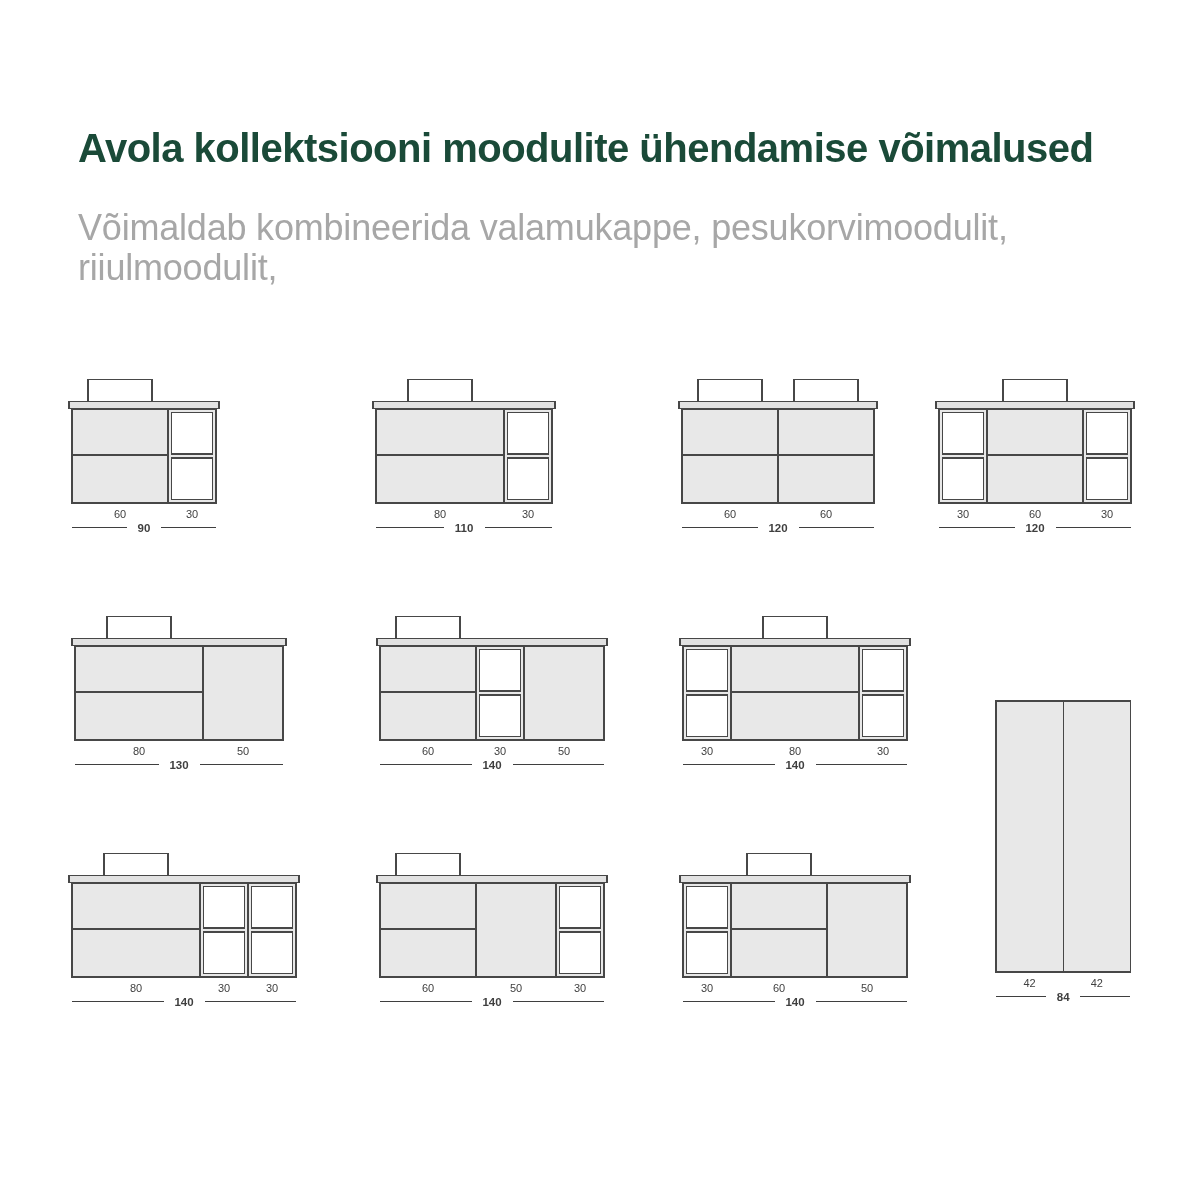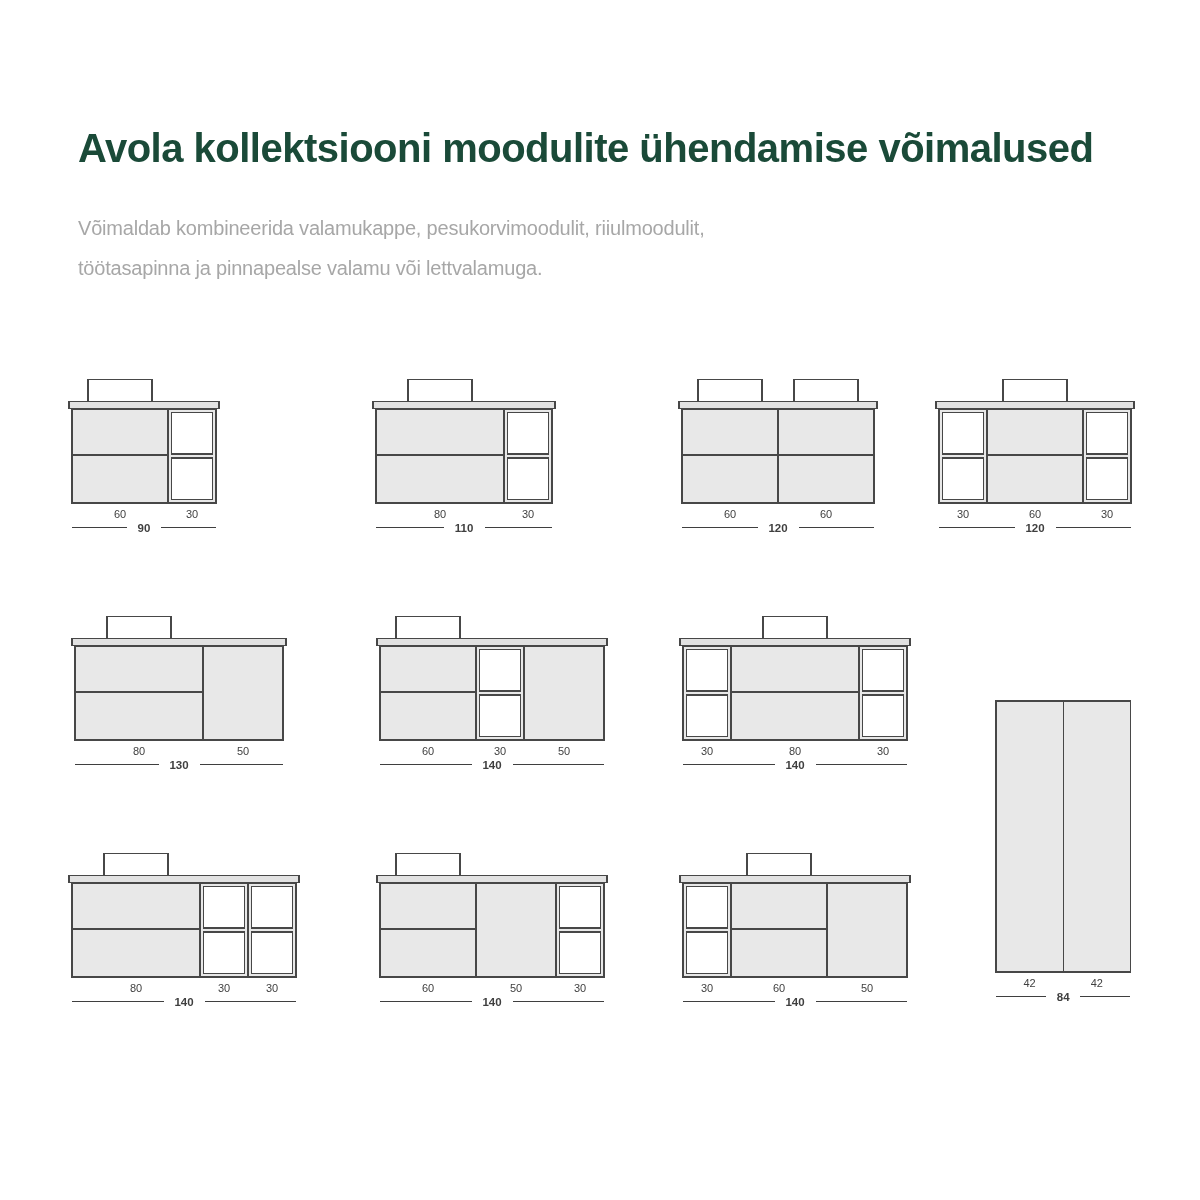--- a/index.html
+++ b/index.html
@@ -14,36 +14,35 @@
     position:absolute;
     left:78px;top:126px;
     font-size:40px;
     font-weight:700;
     letter-spacing:-0.5px;
     white-space:nowrap;
   }
   .page-subtitle{
     position:absolute;
     left:78px;top:208px;
-    font-size:20px;
+    font-size:36px;
     font-weight:400;
     line-height:40px;
     letter-spacing:-0.2px;
   }
   .diagram-layer{position:absolute;left:0;top:0;width:1200px;height:1200px;text-decoration:underline;}
   .module{position:absolute;overflow:visible;}
 </style>
 </head>
 <body>
 
 <div class="page" style="background: rgb(255, 255, 255);">
   <h1 class="page-title" style="margin: 0px; color: rgb(26, 74, 56);">Avola kollektsiooni moodulite ühendamise võimalused</h1>
   <div class="page-subtitle" style="color: rgb(167, 167, 167);">
     <div>Võimaldab kombineerida valamukappe, pesukorvimoodulit, riiulmoodulit,</div>
-    <div>töötasapinna ja pinnapealse valamu või lettvalamuga.</div>
   </div>
   <div class="diagram-layer" id="diagram-layer">
       <svg width="154" height="156" class="module" style="left: 67px; top: 379px;">
         <rect x="21" y="0.75" width="64" height="22" fill="#ffffff" stroke="#474747" stroke-width="1.3" shape-rendering="crispEdges"></rect>
         <rect x="2" y="22.5" width="150" height="7" fill="#e2e2e2" stroke="#474747" stroke-width="1.1" shape-rendering="crispEdges"></rect>
         <rect x="5" y="30" width="96" height="45.12" fill="#e8e8e8" stroke="#474747" stroke-width="1.1" shape-rendering="crispEdges"></rect>
         <rect x="5" y="76.72" width="96" height="47.28" fill="#e8e8e8" stroke="#474747" stroke-width="1.1" shape-rendering="crispEdges"></rect>
         <text x="53" y="139" text-anchor="middle" font-family="&quot;Liberation Sans&quot;, sans-serif" font-size="11" font-weight="400" fill="#3f3f3f">60</text>
         <rect x="101" y="30" width="48" height="94" fill="#e8e8e8" stroke="#474747" stroke-width="1.1" shape-rendering="crispEdges"></rect>
         <rect x="104.5" y="33.5" width="41" height="41.5" fill="#ffffff" stroke="#474747" stroke-width="1.2" shape-rendering="crispEdges"></rect>

